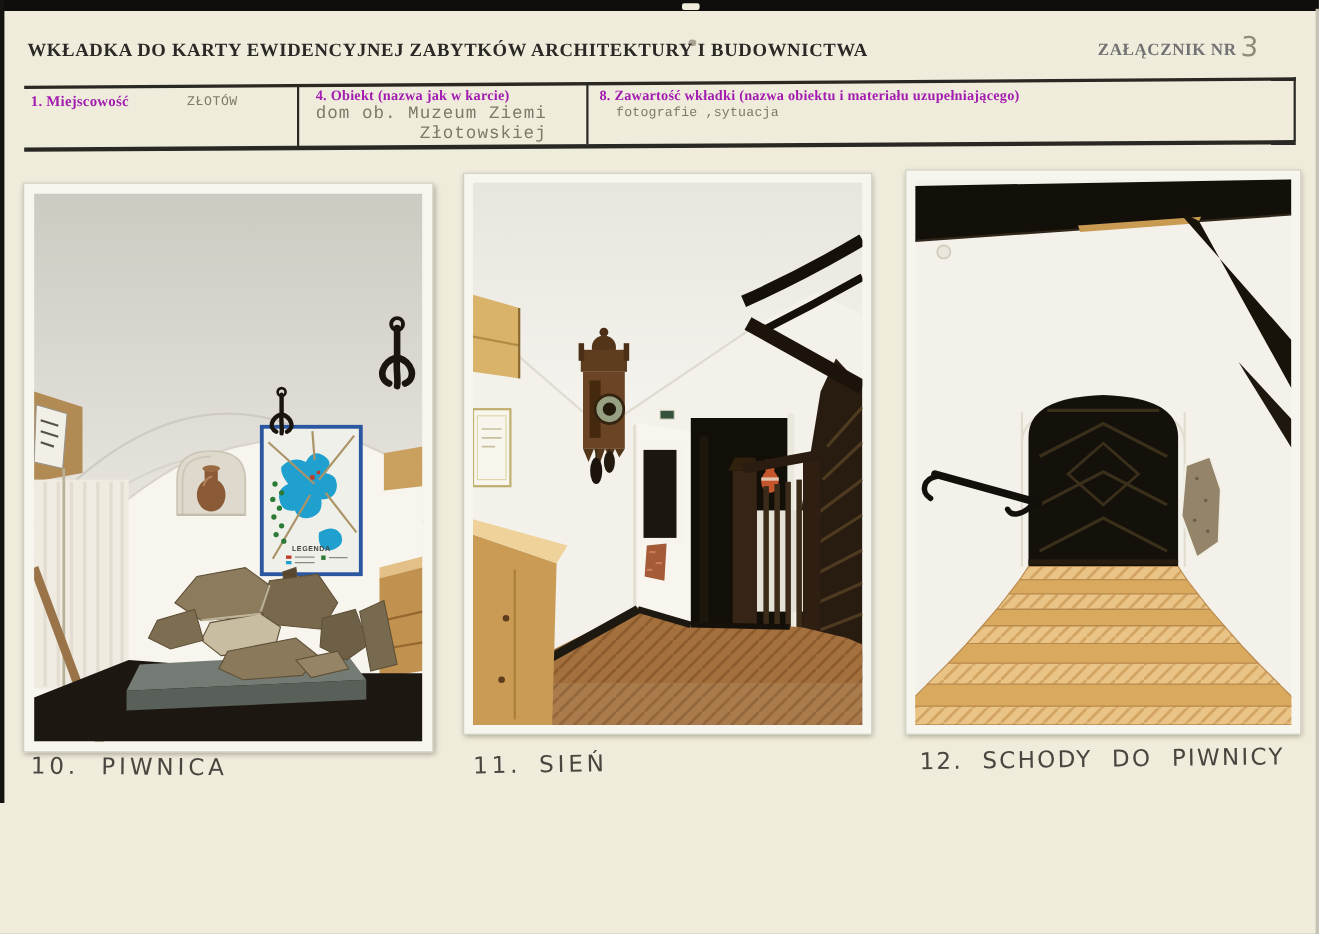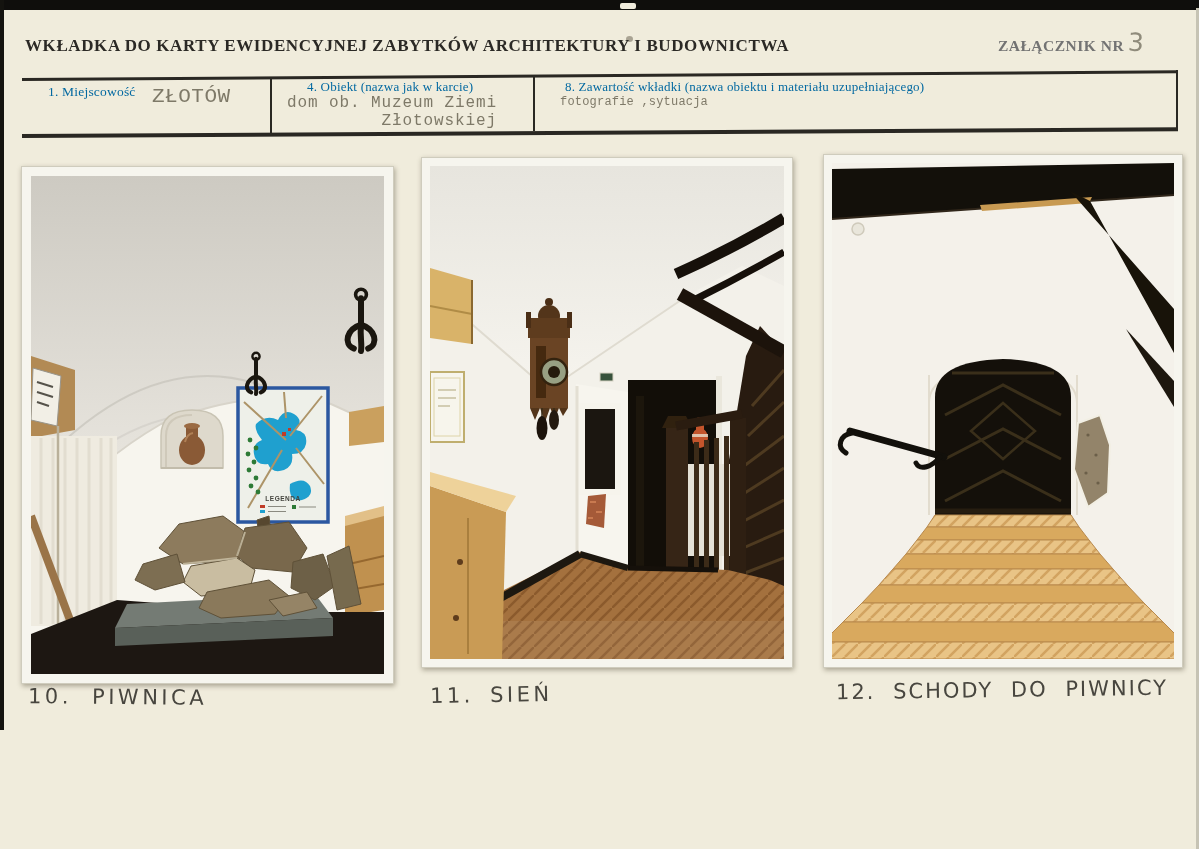--- a/index.html
+++ b/index.html
@@ -23,26 +23,26 @@
 
   
   .rule{background:#2a2823;}
   .rule-top{left:22px;top:78px;width:1156px;height:2.5px;transform:rotate(-0.38deg);transform-origin:left center;}
   .rule-bottom{left:22px;top:134px;width:1156px;height:3.5px;transform:rotate(-0.33deg);transform-origin:left center;}
   .vrule{width:2px;background:#2a2823;}
   .v1{left:270px;top:77px;height:56px;}
   .v2{left:533px;top:75px;height:56px;}
   .v3{left:1176px;top:70px;height:58px;}
 
-  .cell-label{font-size:13px;font-weight:normal;color:#0369a1;letter-spacing:.2px;white-space:nowrap;margin-left:20px;}
+  .cell-label{font-size:13px;font-weight:bold;color:#a21caf;letter-spacing:.2px;white-space:nowrap;}
   .lab1{left:28px;top:84px;font-size:13.5px;}
   .lab2{left:287px;top:79px;}
   .lab3{left:545px;top:79px;}
   .cell-value{font-family:"Liberation Mono","DejaVu Sans Mono",monospace;color:#7e7968;white-space:nowrap;}
-  .val1{left:152px;top:85px;font-size:21px;letter-spacing:.5px;}
+  .val1{left:170px;top:85px;font-size:12px;letter-spacing:.5px;}
   .val2{left:287px;top:95px;font-size:16px;letter-spacing:.9px;line-height:17.5px;white-space:pre-line;text-align:right;}
   .val3{left:560px;top:95px;font-size:12px;letter-spacing:.2px;}
 
   
   .photo{background:#f6f5ee;border:1px solid #cfccbd;box-shadow:1px 2px 5px rgba(60,50,30,.4);}
   .photo svg{display:block;}
   .photo1{left:21px;top:166px;width:353px;height:498px;padding:9px;}
   .photo2{left:421px;top:157px;width:354px;height:493px;padding:8px;}
   .photo3{left:823px;top:154px;width:342px;height:496px;padding:8px;}
 

